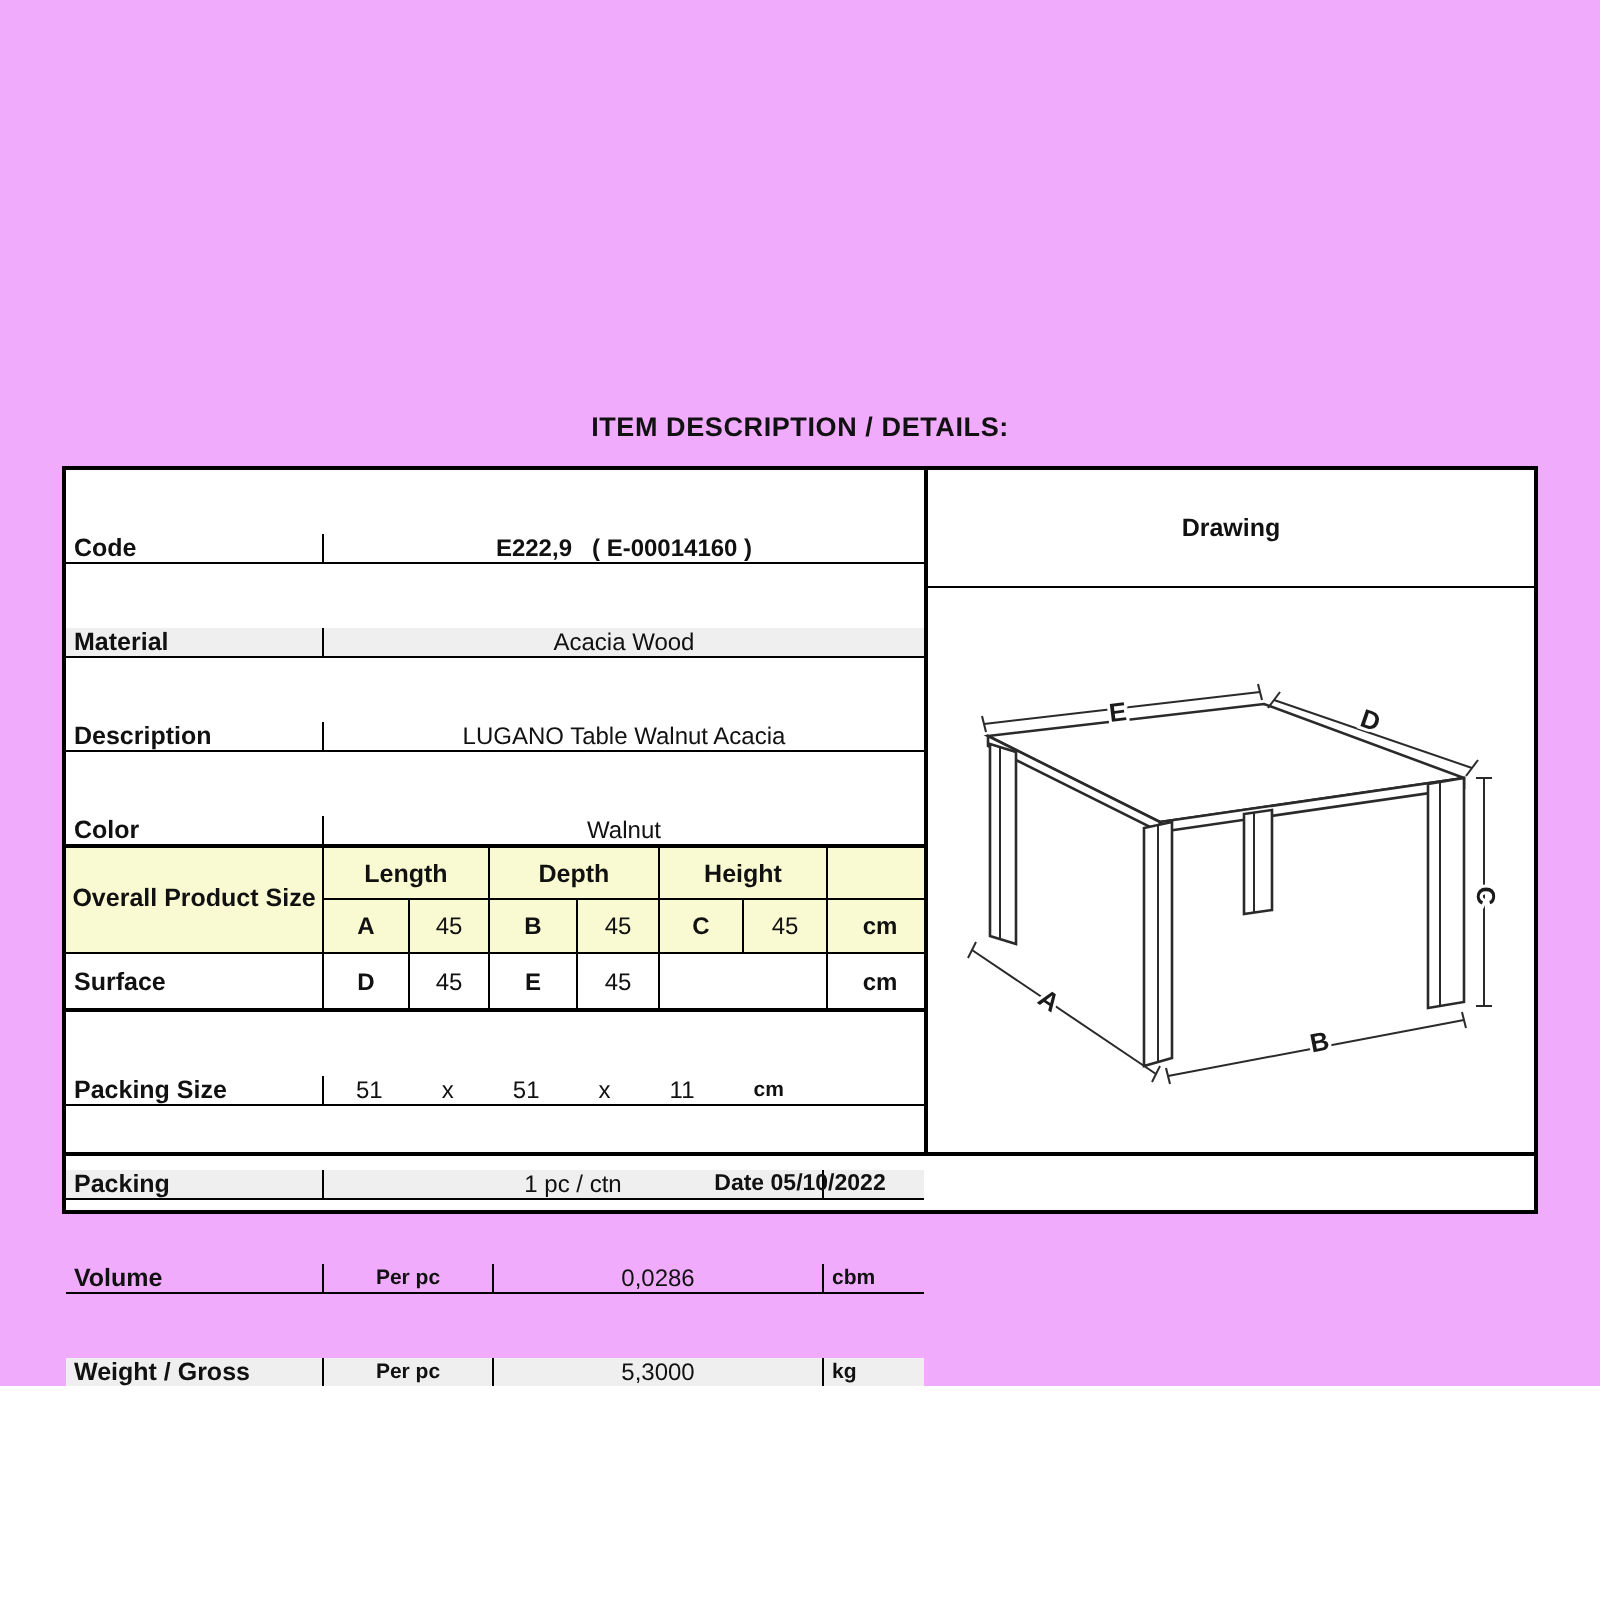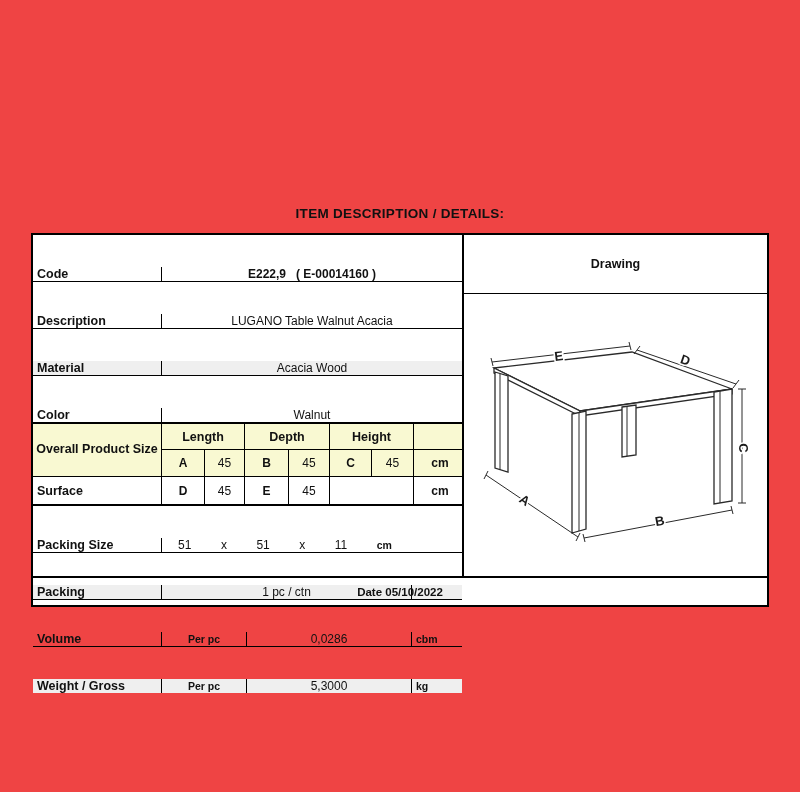--- a/index.html
+++ b/index.html
@@ -3,21 +3,21 @@
 <meta charset="utf-8">
 <style>
   :root{
     --highlight:#f9f9d2;
     --alt-row:#efefef;
     --border:#000000;
   }
   *{margin:0;padding:0;box-sizing:border-box;}
   html,body{width:800px;height:800px;background:#ffffff;
     font-family:"Liberation Sans", sans-serif;color:#111;}
-  .page{position:relative;width:800px;height:792px;background:#ef4444;overflow:hidden;}
+  .page{position:relative;width:800px;height:693px;background:#f0abfc;overflow:hidden;}
   .title{position:absolute;left:0;top:206px;width:100%;text-align:center;
     font-size:13.5px;font-weight:bold;letter-spacing:.3px;}
   .doc{position:absolute;left:31px;top:233px;width:738px;height:374px;
     border:2px solid var(--border);display:flex;flex-direction:column;background:#fff;}
   .main{display:flex;flex:1;min-height:0;}
   .left{width:431px;border-right:2px solid var(--border);display:flex;flex-direction:column;}
   .right{flex:1;display:flex;flex-direction:column;background:#fff;}
 
   .row{display:flex;border-bottom:1px solid var(--border);align-items:stretch;margin-top:32px;}
   .row:last-child{border-bottom:none;}
@@ -85,28 +85,28 @@
   <div class="doc">
     <div class="main">
 
       <div class="left">
 
         <div class="row h29">
           <div class="cell lab">Code</div>
           <div class="cell val bold pre">E222,9   ( E-00014160 )</div>
         </div>
 
+        <div class="row h30 gray">
+          <div class="cell lab">Material</div>
+          <div class="cell val">Acacia Wood</div>
+        </div>
+
         <div class="row h30">
           <div class="cell lab">Description</div>
           <div class="cell val">LUGANO Table Walnut Acacia</div>
-        </div>
-
-        <div class="row h30 gray">
-          <div class="cell lab">Material</div>
-          <div class="cell val">Acacia Wood</div>
         </div>
 
         <div class="row h30">
           <div class="cell lab">Color</div>
           <div class="cell val">Walnut</div>
         </div>
 
         <div class="spacer"></div>
 
         <div class="ops">

